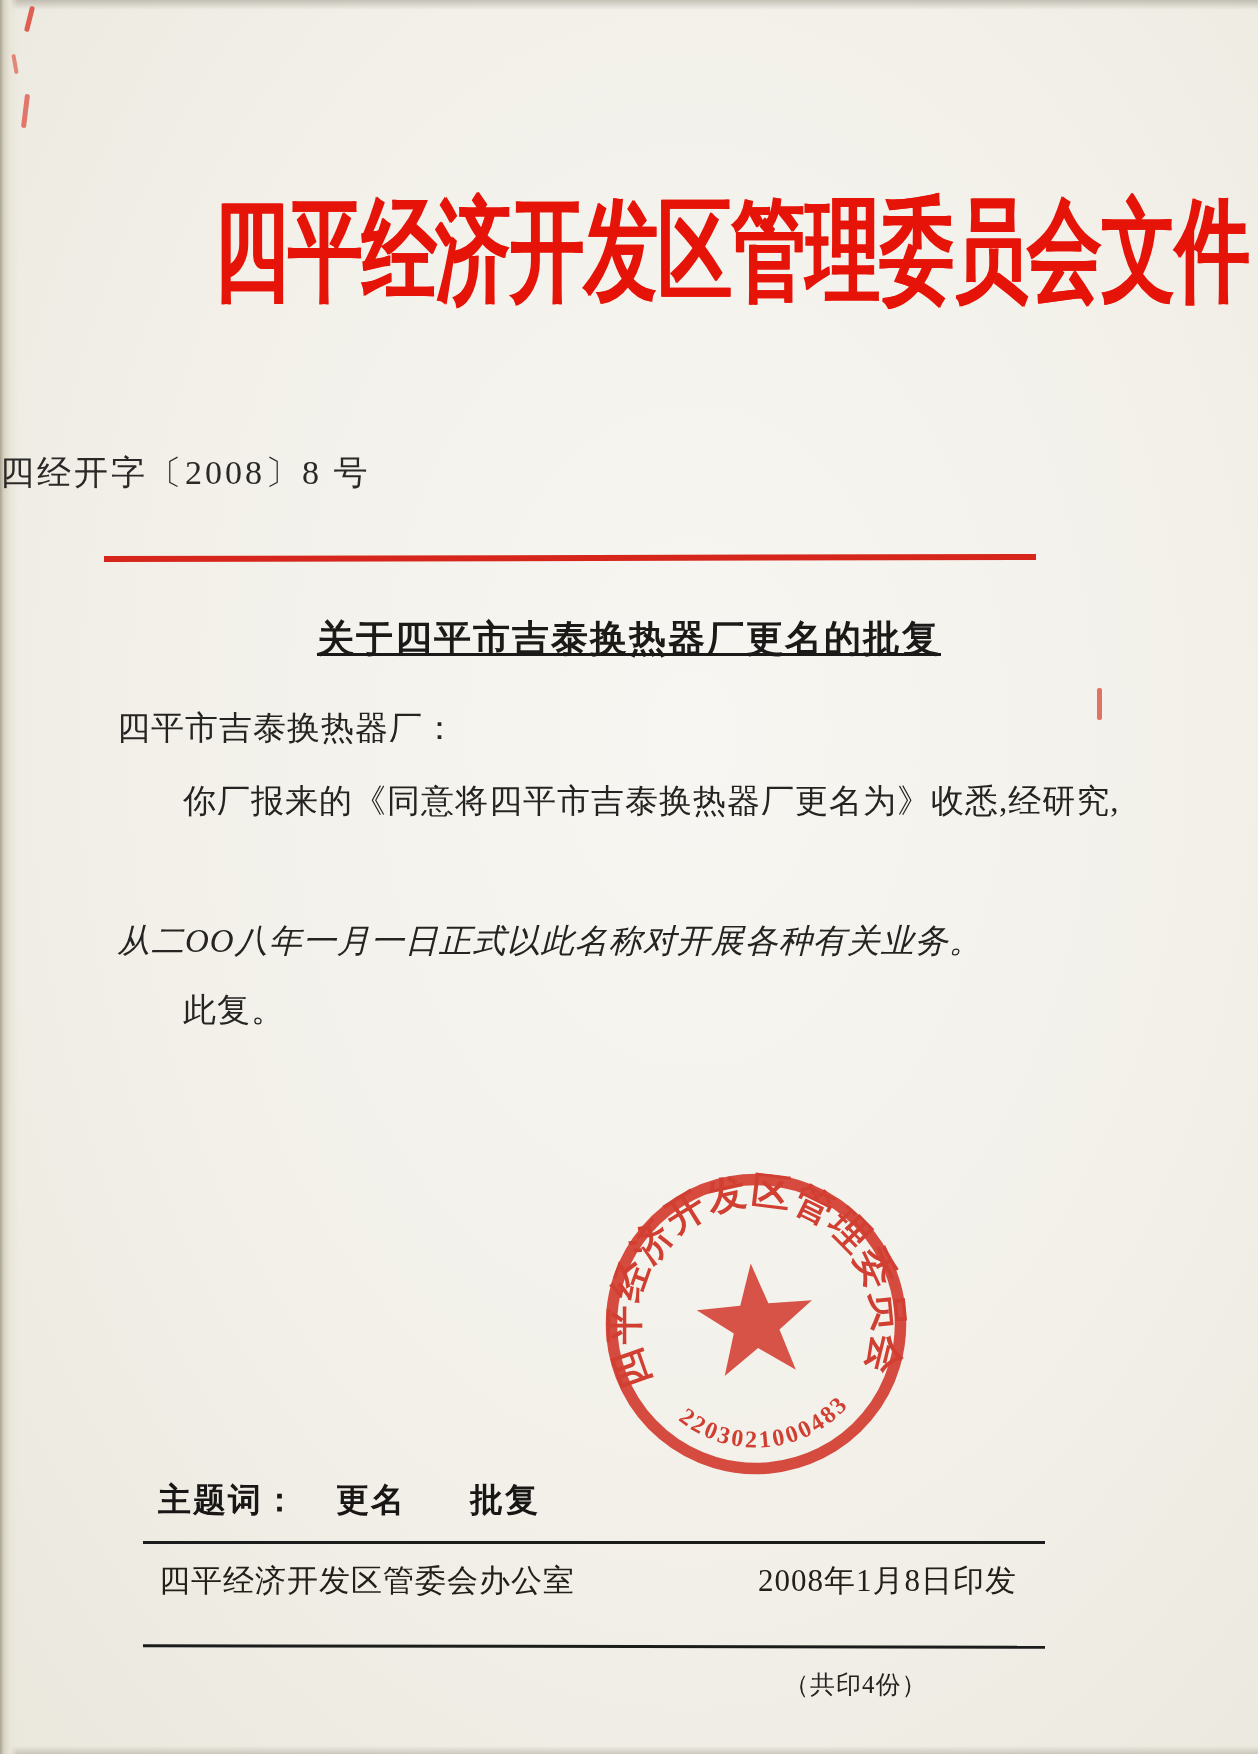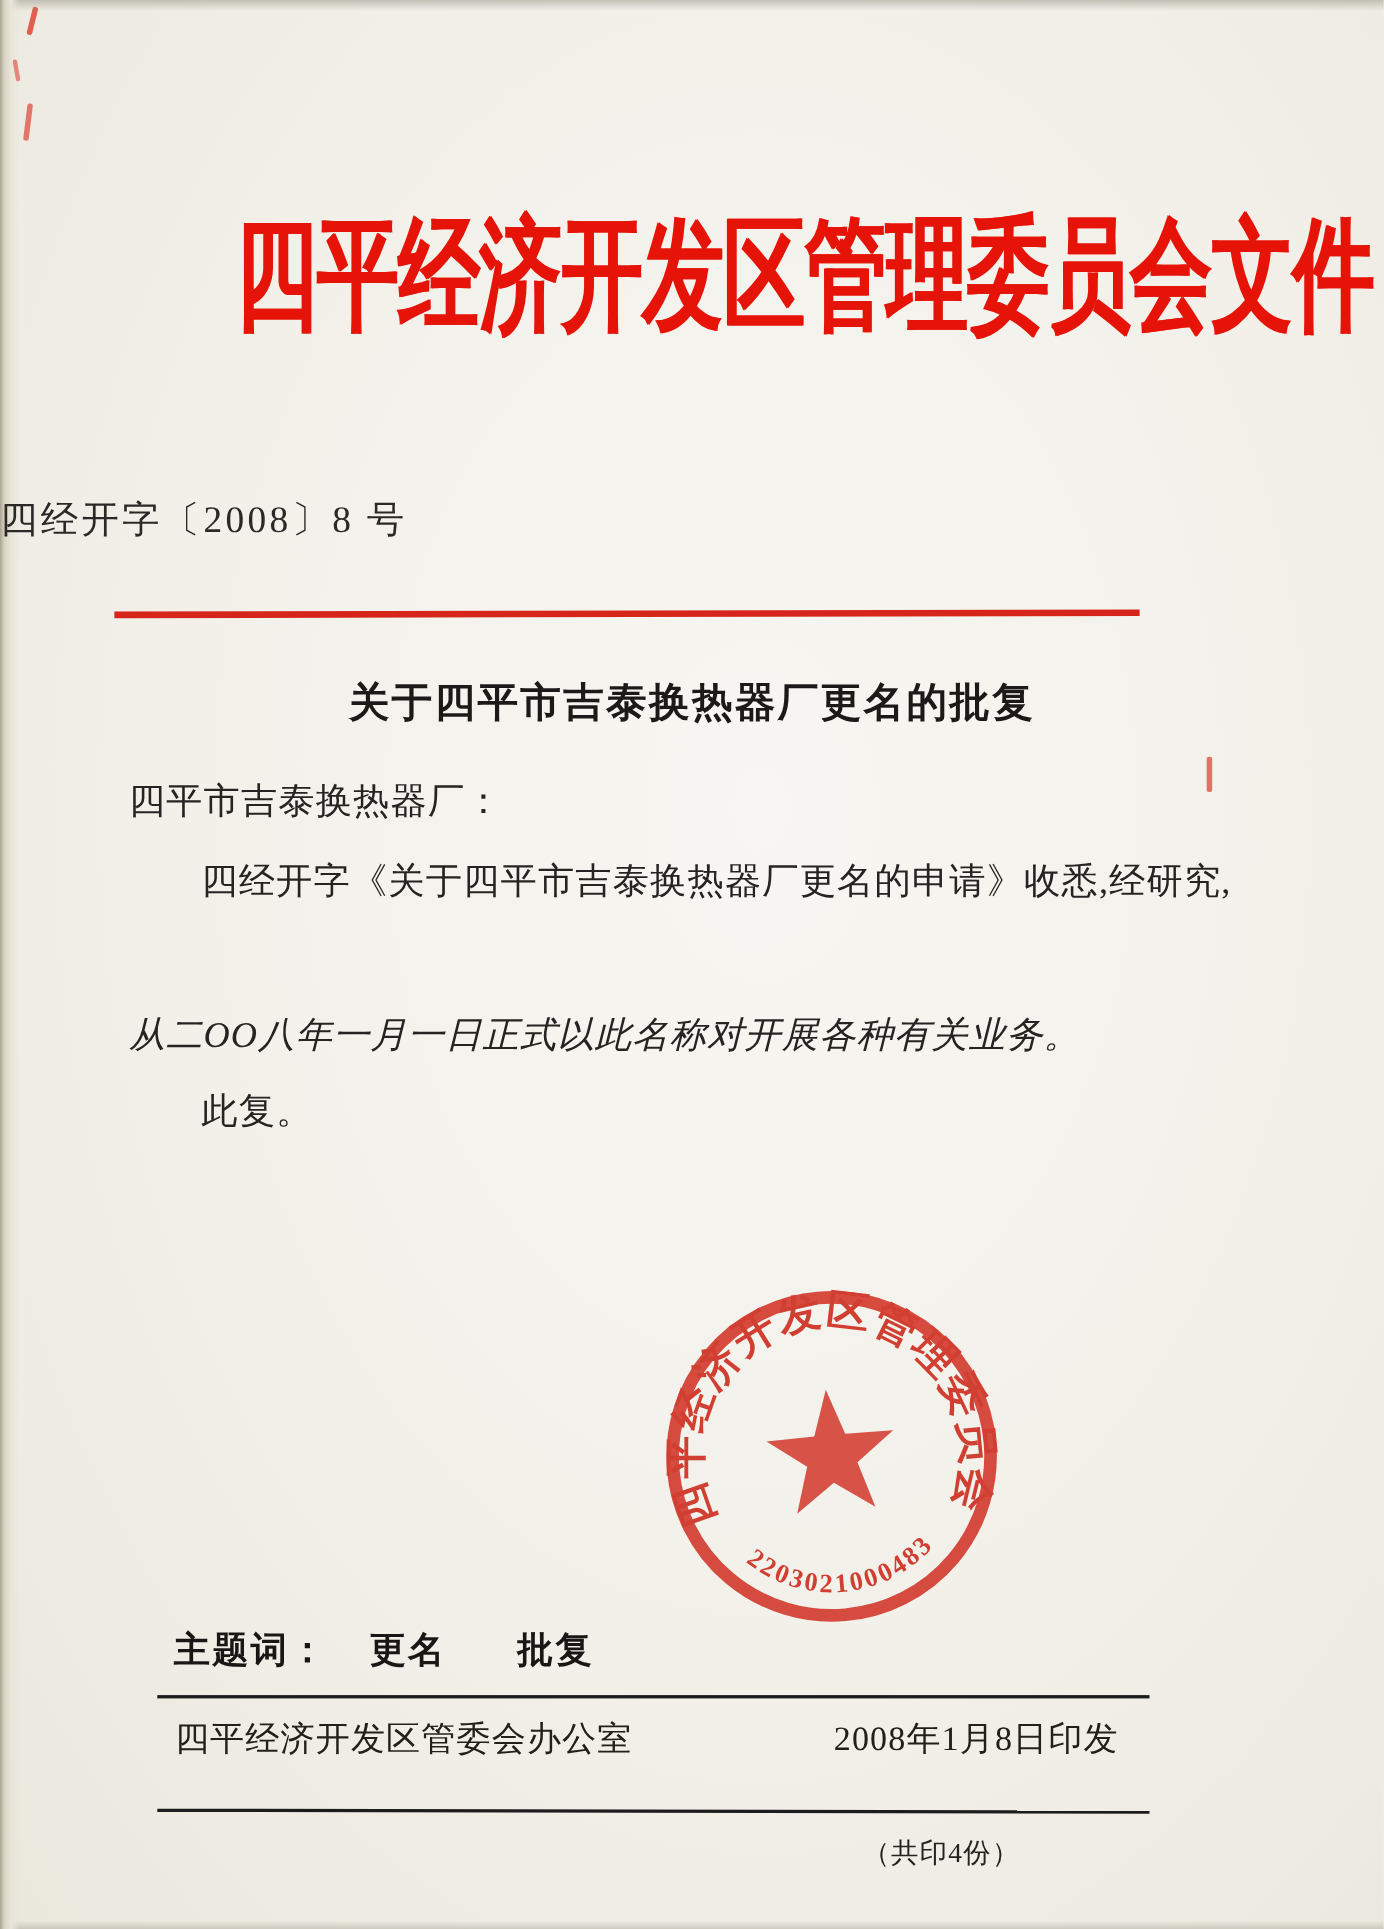--- a/index.html
+++ b/index.html
@@ -42,21 +42,21 @@
     position:absolute;top:450px;left:0;width:100%;text-align:left;
     font-size:34px;color:#2b2927;letter-spacing:3px;
   }
   .red-rule{
     position:absolute;top:555px;left:104px;width:932px;height:6px;
     background:#d6251b;transform:rotate(-0.12deg);
   }
   .doc-title{
     position:absolute;top:614px;left:0;width:100%;text-align:center;
     font-family:"Liberation Sans","DejaVu Sans",sans-serif;
-    font-weight:700;font-size:37px;color:#1c1a18;letter-spacing:2px;
+    font-weight:700;font-size:37px;color:#1c1a18;letter-spacing:2px;text-decoration:underline;
   }
   .bodytext{position:absolute;font-size:33px;color:#262422;letter-spacing:1px;white-space:nowrap;}
   .salutation{top:706px;left:117px;}
   .bl0{top:779px;left:183px;}
   .bl1{top:849px;left:117px;}
   .bl2{top:919px;left:117px;font-style:italic;}
   .bl3{top:988px;left:183px;}
 
   .date-line{
     position:absolute;top:1284px;left:540px;
@@ -104,21 +104,21 @@
 
   <div class="header-title">四平经济开发区管理委员会文件</div>
 
   <div class="doc-number">四经开字〔2008〕8 号</div>
 
   <div class="red-rule"></div>
 
   <div class="doc-title">关于四平市吉泰换热器厂更名的批复</div>
 
   <div class="bodytext salutation">四平市吉泰换热器厂：</div>
-  <div class="bodytext bl0">四经开字《关于四平市吉泰换热器厂更名的申请》收悉,经研究,</div>
+  <div class="bodytext bl0">你厂报来的《同意将四平市吉泰换热器厂更名为》收悉,经研究,</div>
   <div class="bodytext bl2">从二OO八年一月一日正式以此名称对开展各种有关业务。</div>
   <div class="bodytext bl3">此复。</div>
 
 
   <svg class="seal" viewBox="0 0 340 340">
     <circle cx="170" cy="170" r="138" fill="none" stroke="#dc3124" stroke-width="11" opacity="0.92"></circle>
     <defs>
       <path id="ringPath" d="M 66.7 218.2 A 114 114 0 1 1 273.3 218.2" fill="none"></path>
       <path id="serialPath" d="M 67.8 229 A 118 118 0 0 0 272.2 229" fill="none"></path>
     </defs>

